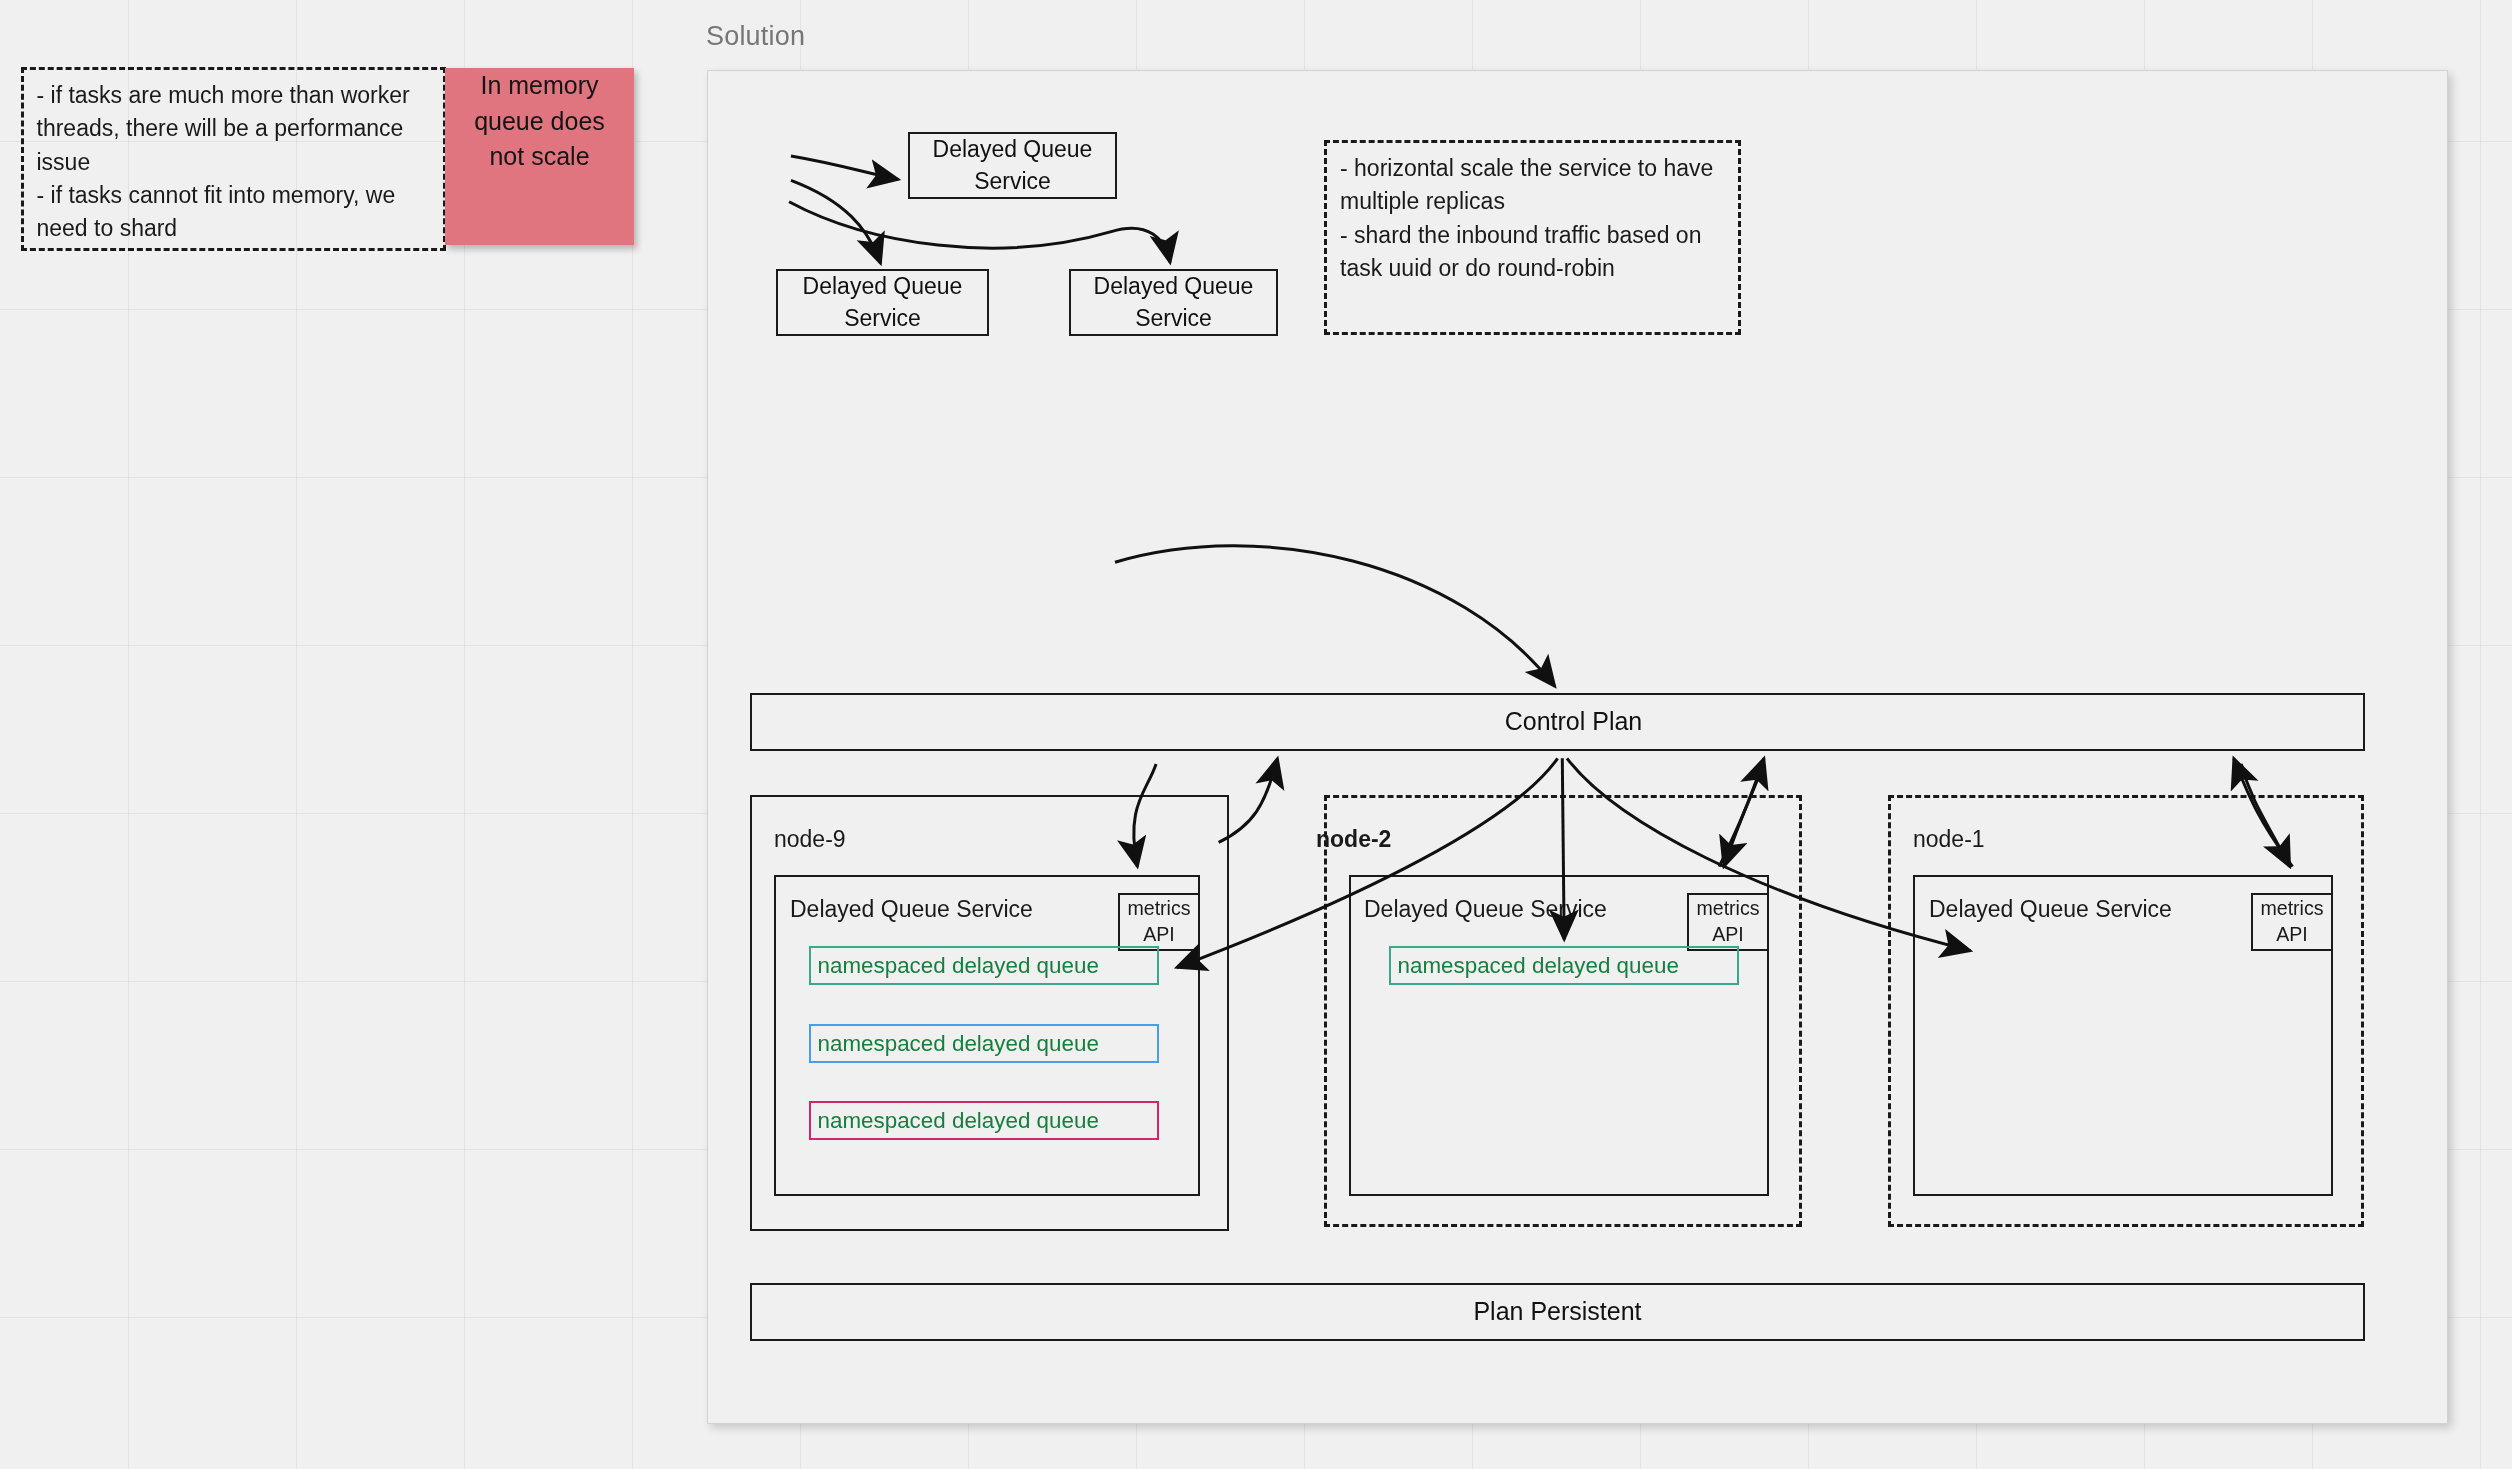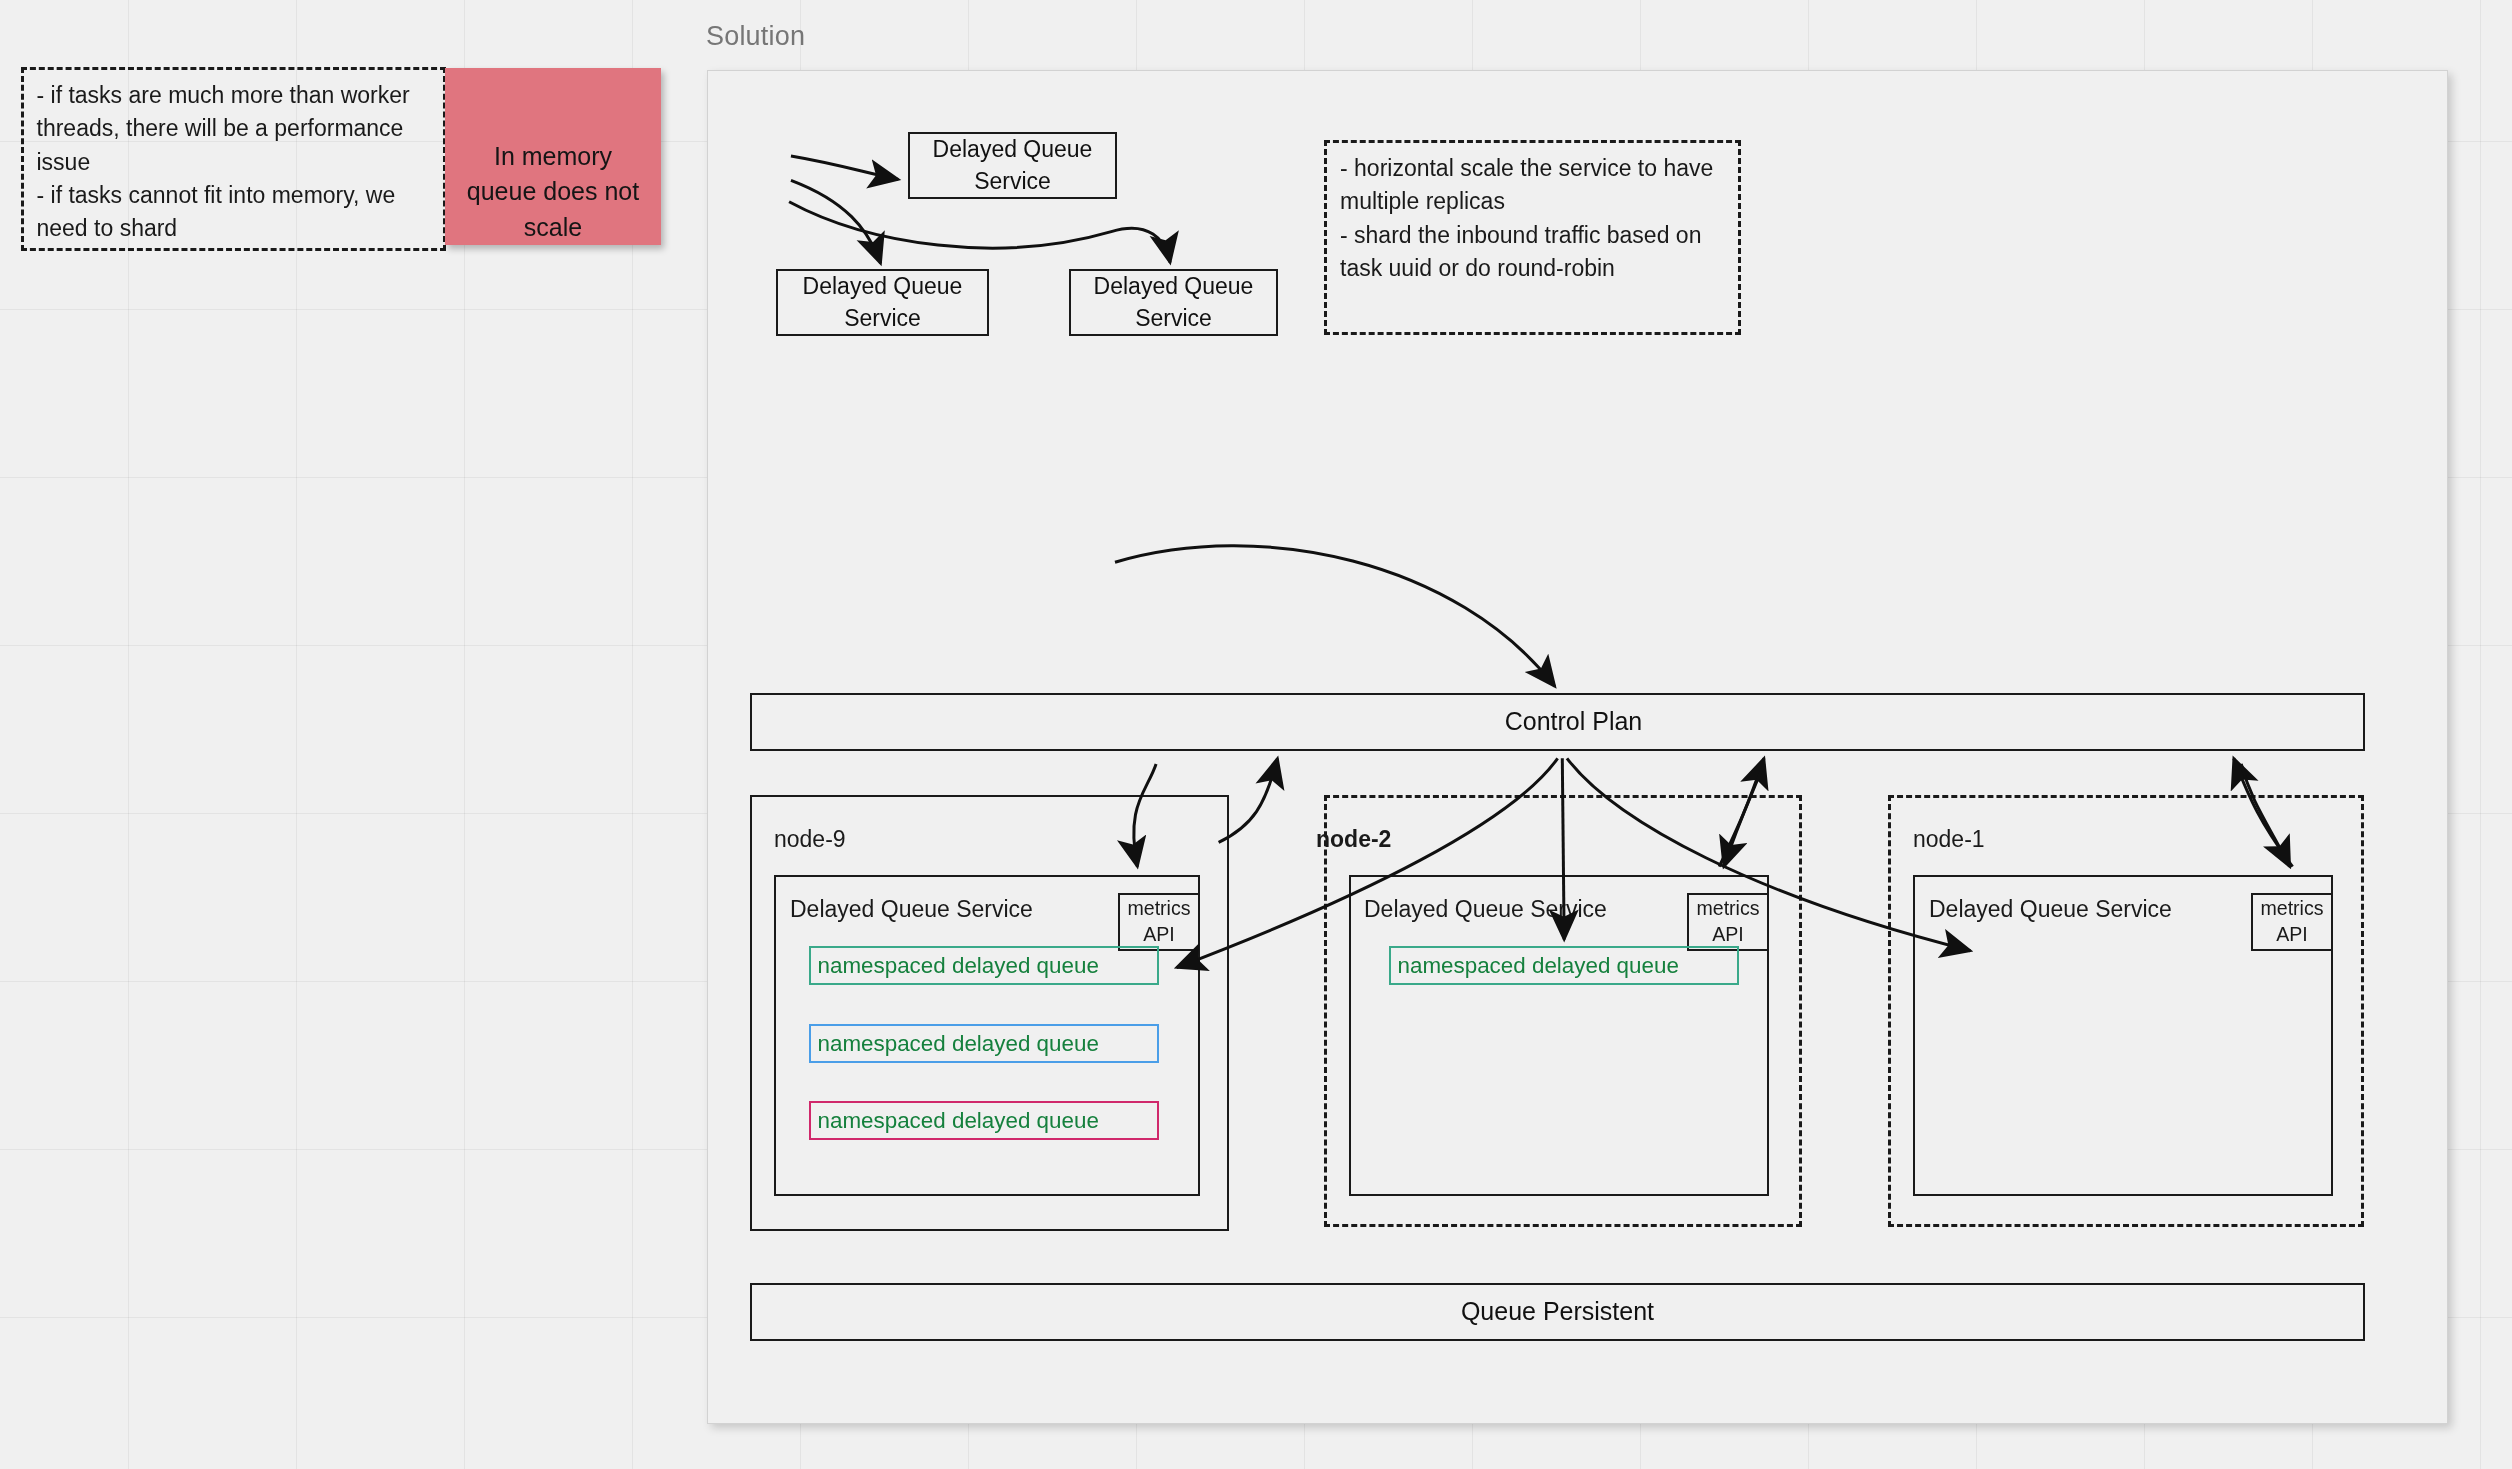--- a/index.html
+++ b/index.html
@@ -85,26 +85,26 @@
     font-size: 23px;
     color: #1a1a1a;
     line-height: 1.44;
     white-space: pre-line;
   }
 
   
   #sticky-note {
     left: 445px;
     top: 68px;
-    width: 216px;
+    width: 189px;
     height: 177px;
     background: #e0757f;
     box-shadow: 2.8px 3.7px 6.5px rgba(0,0,0,0.25);
     display: flex;
-    align-items: flex-end;
+    align-items: flex-start;
     justify-content: center;
   }
   #sticky-note-text {
     font-size: 25px;
     color: #151515;
     text-align: center;
     line-height: 1.42;
     padding: 0 11.2px;
   }
 
@@ -273,21 +273,21 @@
 
 <div class="dashed-box" id="node-3"></div>
 <div class="node-label" id="node-3-label">node-1</div>
 <div class="dqs-inner" id="dqs-inner-3"></div>
 <div class="dqs-inner-title" id="dqs-title-3">Delayed Queue Service</div>
 <div class="metrics-api" id="metrics-3">
   <span>metrics</span>
   <span>API</span>
 </div>
 
-<div class="solid-box bar" id="data-persistent">Queue Persistent</div>
+<div class="solid-box bar" id="data-persistent">Plan Persistent</div>
 
 <svg id="arrows" viewBox="0 0 2690 1574">
   <defs>
     <marker id="ah" markerWidth="13" markerHeight="13" refX="10" refY="5" orient="auto" markerUnits="strokeWidth">
       <path d="M0,0 L11,5 L0,10 L2.4,5 z" fill="#101010"></path>
     </marker>
   </defs>
 
   <g fill="none" stroke="#101010" stroke-width="3.2" marker-end="url(#ah)">
 

